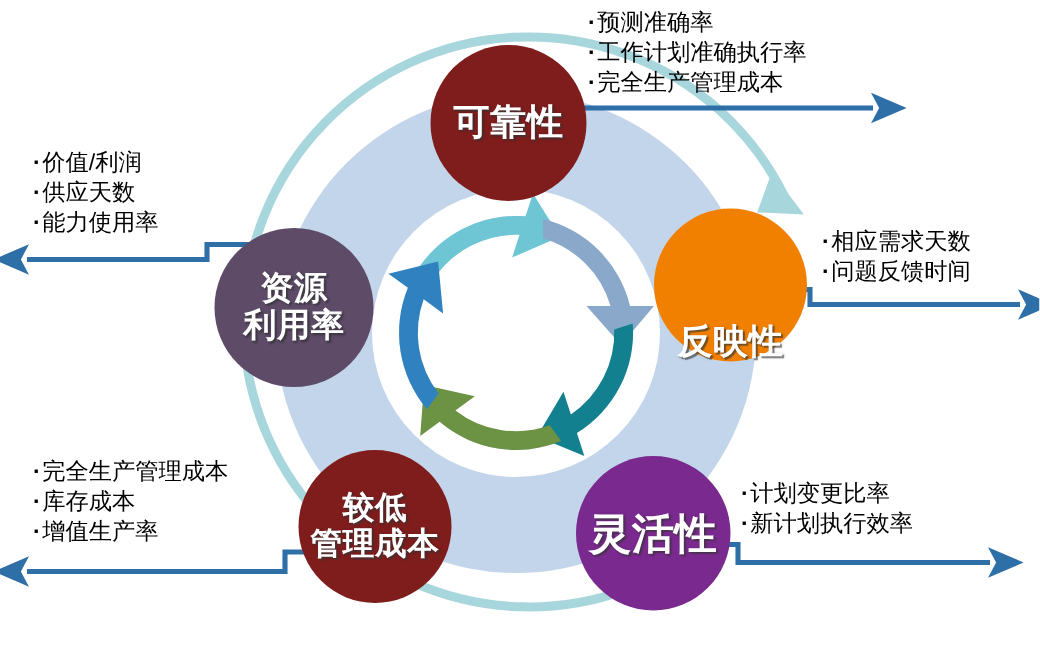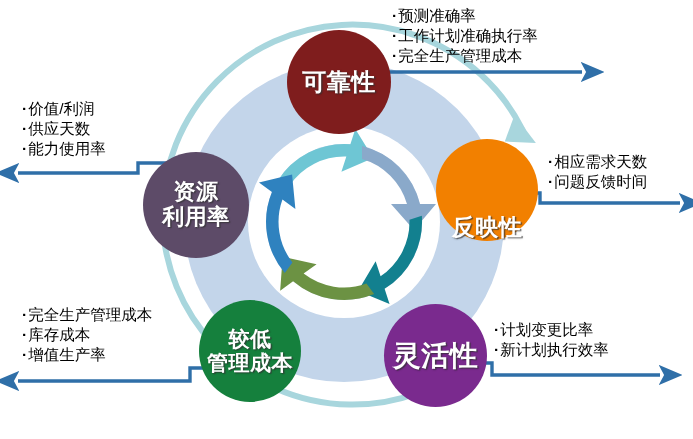--- a/index.html
+++ b/index.html
@@ -55,21 +55,21 @@
     font-size: 22px;
   }
   #node-responsiveness {
     left: 436px; top: 139px; width: 102px; height: 102px;
     background: #f28000;
     font-size: 23px;
     justify-content: flex-end;
   }
   #node-cost {
     left: 199px; top: 300px; width: 102px; height: 102px;
-    background: #15803d;
+    background: #7f1d1d;
     font-size: 21px;
   }
   #node-flexibility {
     left: 384px; top: 304px; width: 103px; height: 103px;
     background: #7a2a8e;
     font-size: 28px;
   }
 
   
   .bullets {

